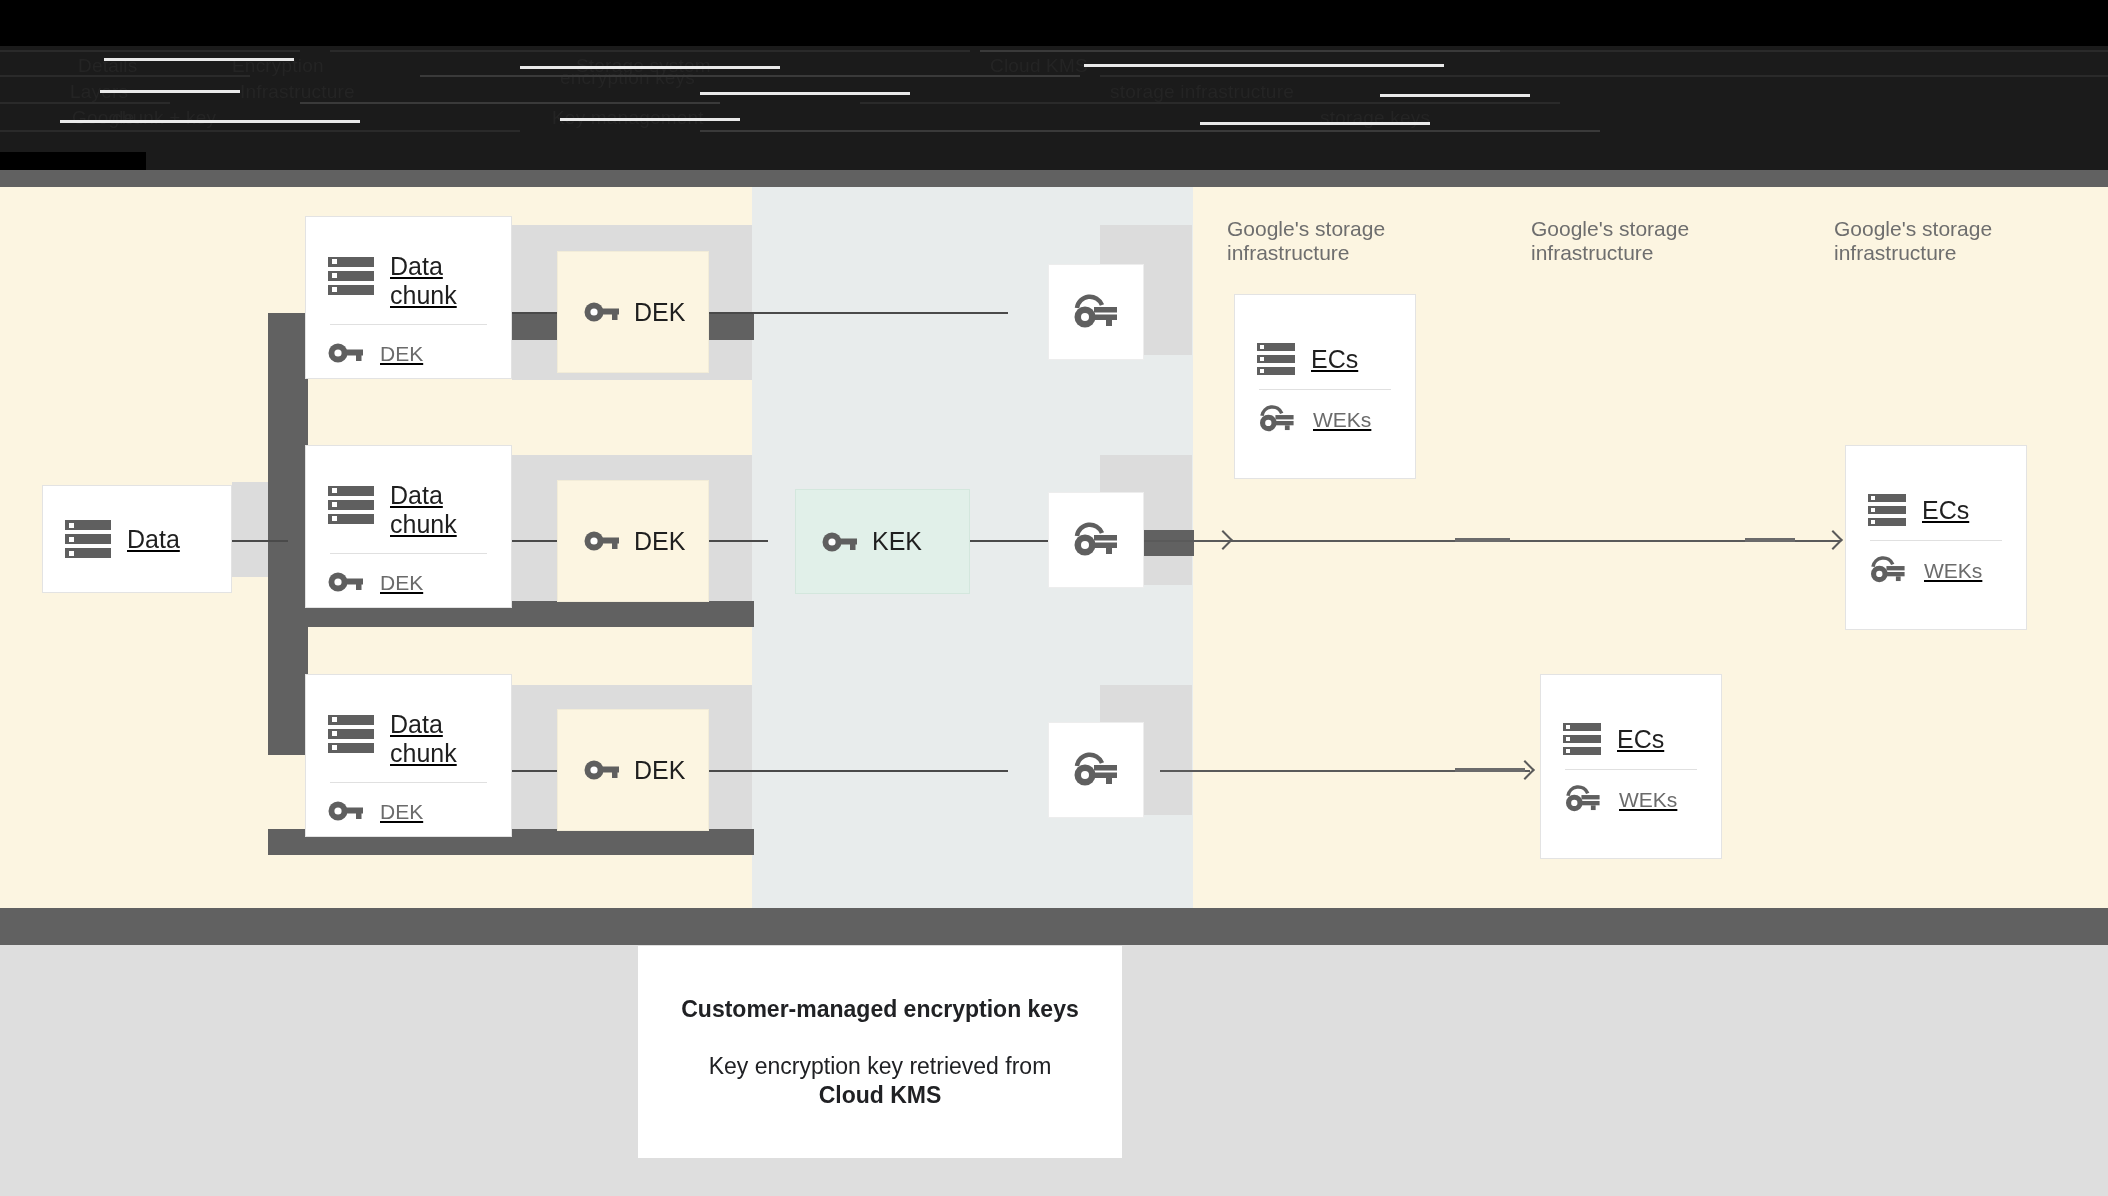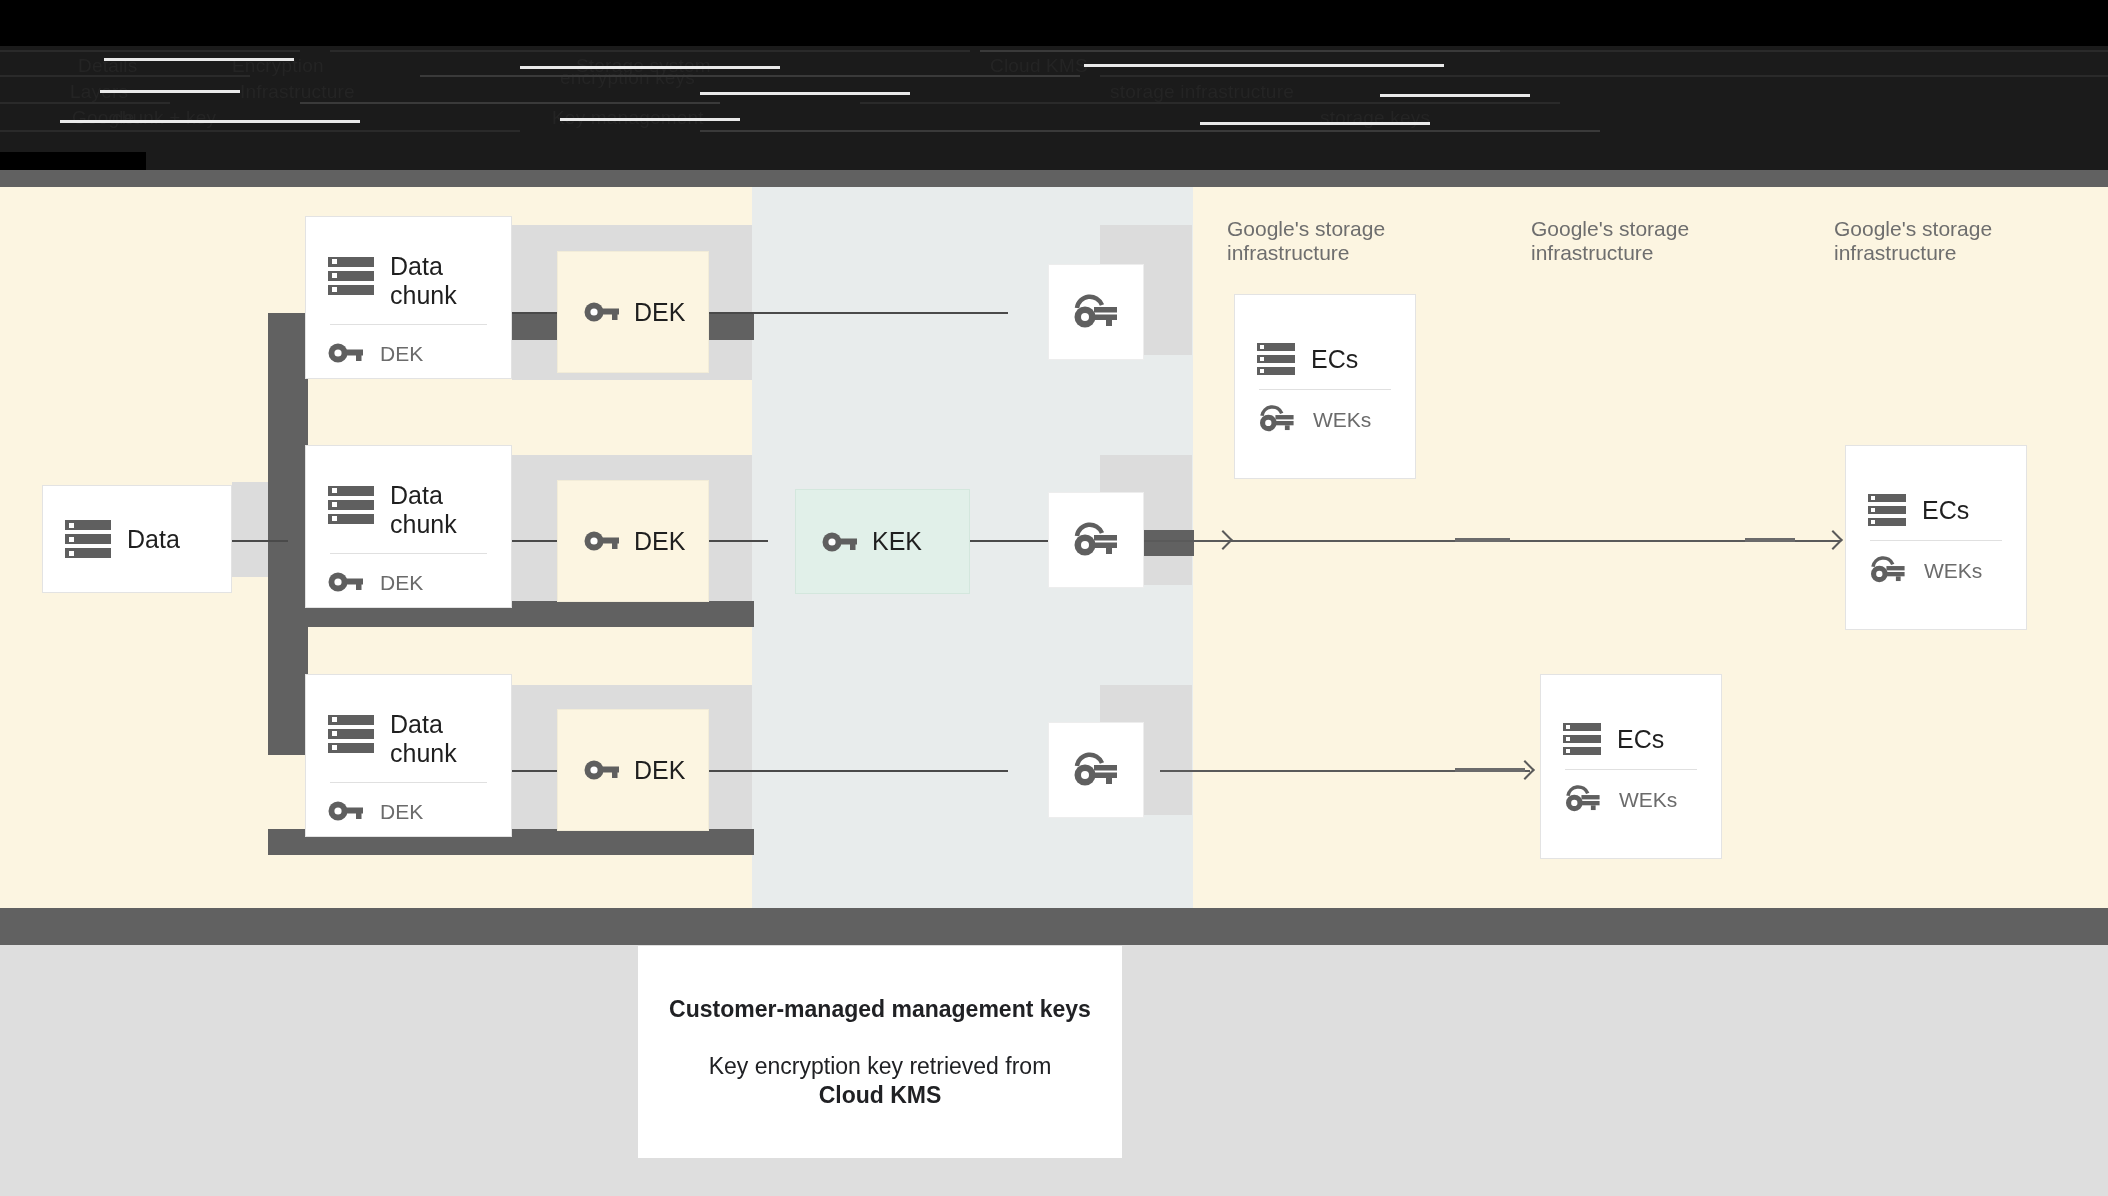--- a/index.html
+++ b/index.html
@@ -50,21 +50,21 @@
   }
   .arrow-head.open {
     border:none; width:14px; height:14px;
     border-top:2px solid #5a5a5a; border-right:2px solid #5a5a5a;
     transform:rotate(45deg);
   }
 
   
   .card {
     position:absolute; background:#ffffff; border:1px solid #e3e3e3;
-    display:flex; flex-direction:column; justify-content:center;
+    display:flex; flex-direction:column; justify-content:center;text-decoration:underline;
   }
   .card-row { display:flex; align-items:center; gap:16px; padding:0 22px; }
   .card-label { font-size:25px; color:#1f1f1f; line-height:29px; }
   .card-label.small { font-size:21px; color:#6b6b6b; }
   .card-divider { height:1px; background:#e0e0e0; margin:14px 24px; }
 
   .chip {
     position:absolute; background:#fcf5e1; border:1px solid #f2ecd8;
     display:flex; align-items:center; gap:14px; padding-left:26px;
   }
@@ -419,21 +419,21 @@
       </div>
     </div>
 
   </div>
 
   <div class="bottom-gray"></div>
   <div class="bottom-area"></div>
 
   <div class="caption">
     <div>
-      <div class="cap-bold">Customer-managed management keys</div>
+      <div class="cap-bold">Customer-managed encryption keys</div>
     </div>
     <div>
       <div class="cap-norm">Key encryption key retrieved from</div>
       <div class="cap-bold">Cloud KMS</div>
     </div>
   </div>
 
 </div>
 
 </body></html>

